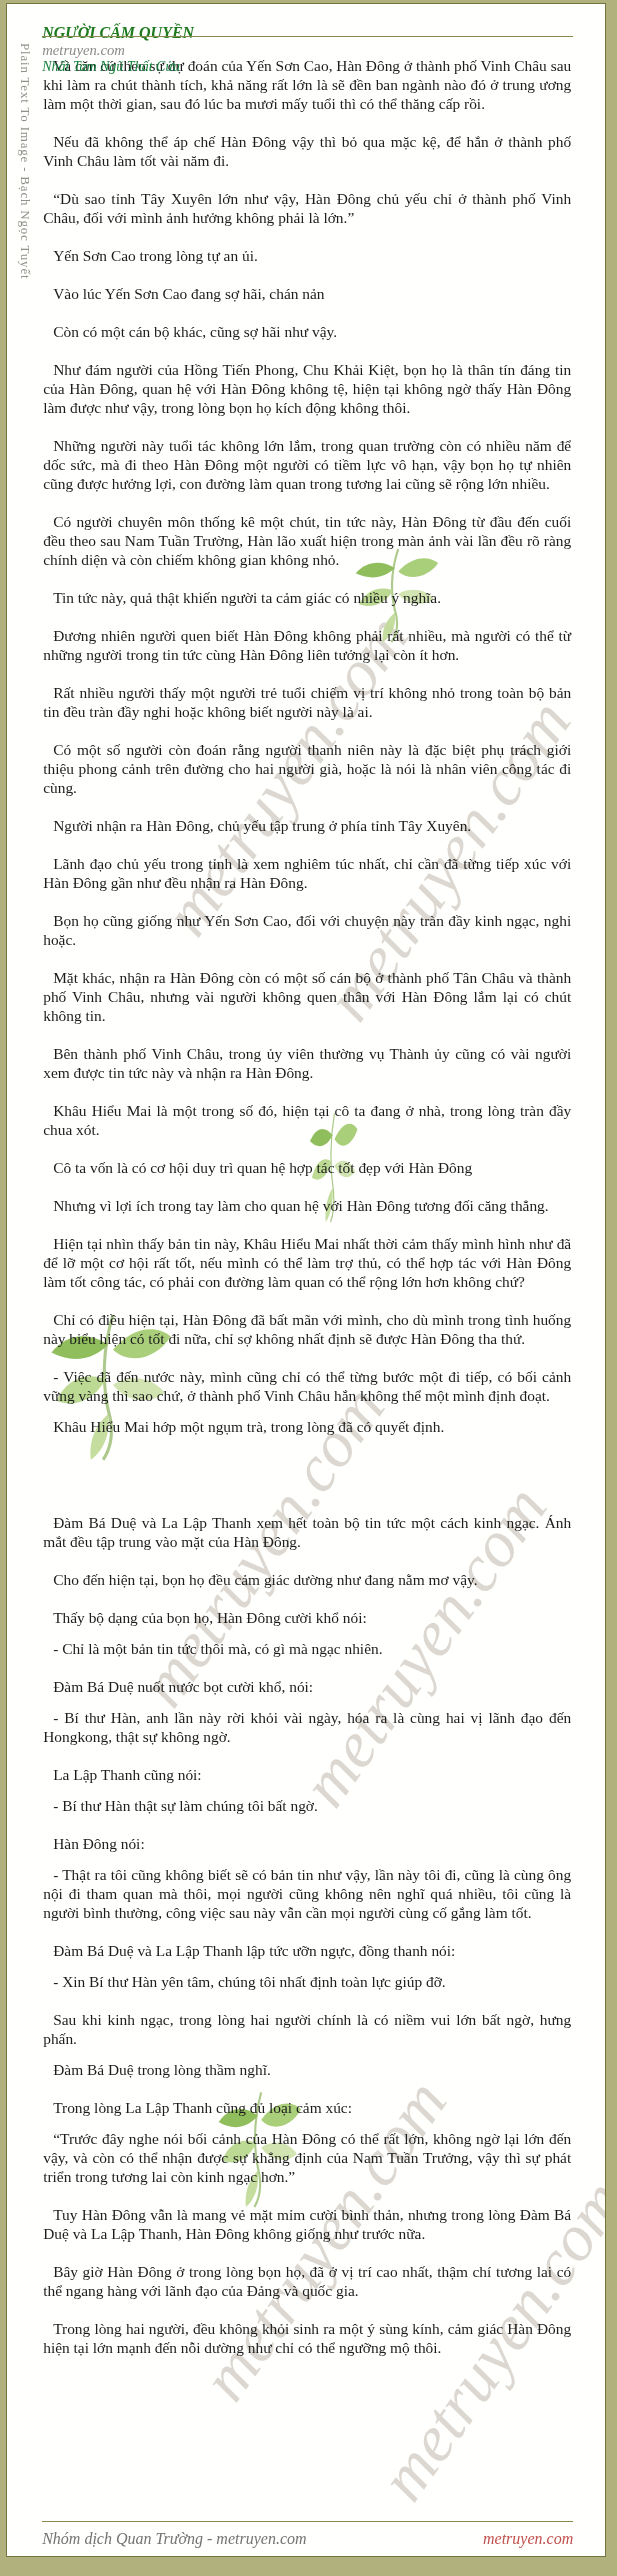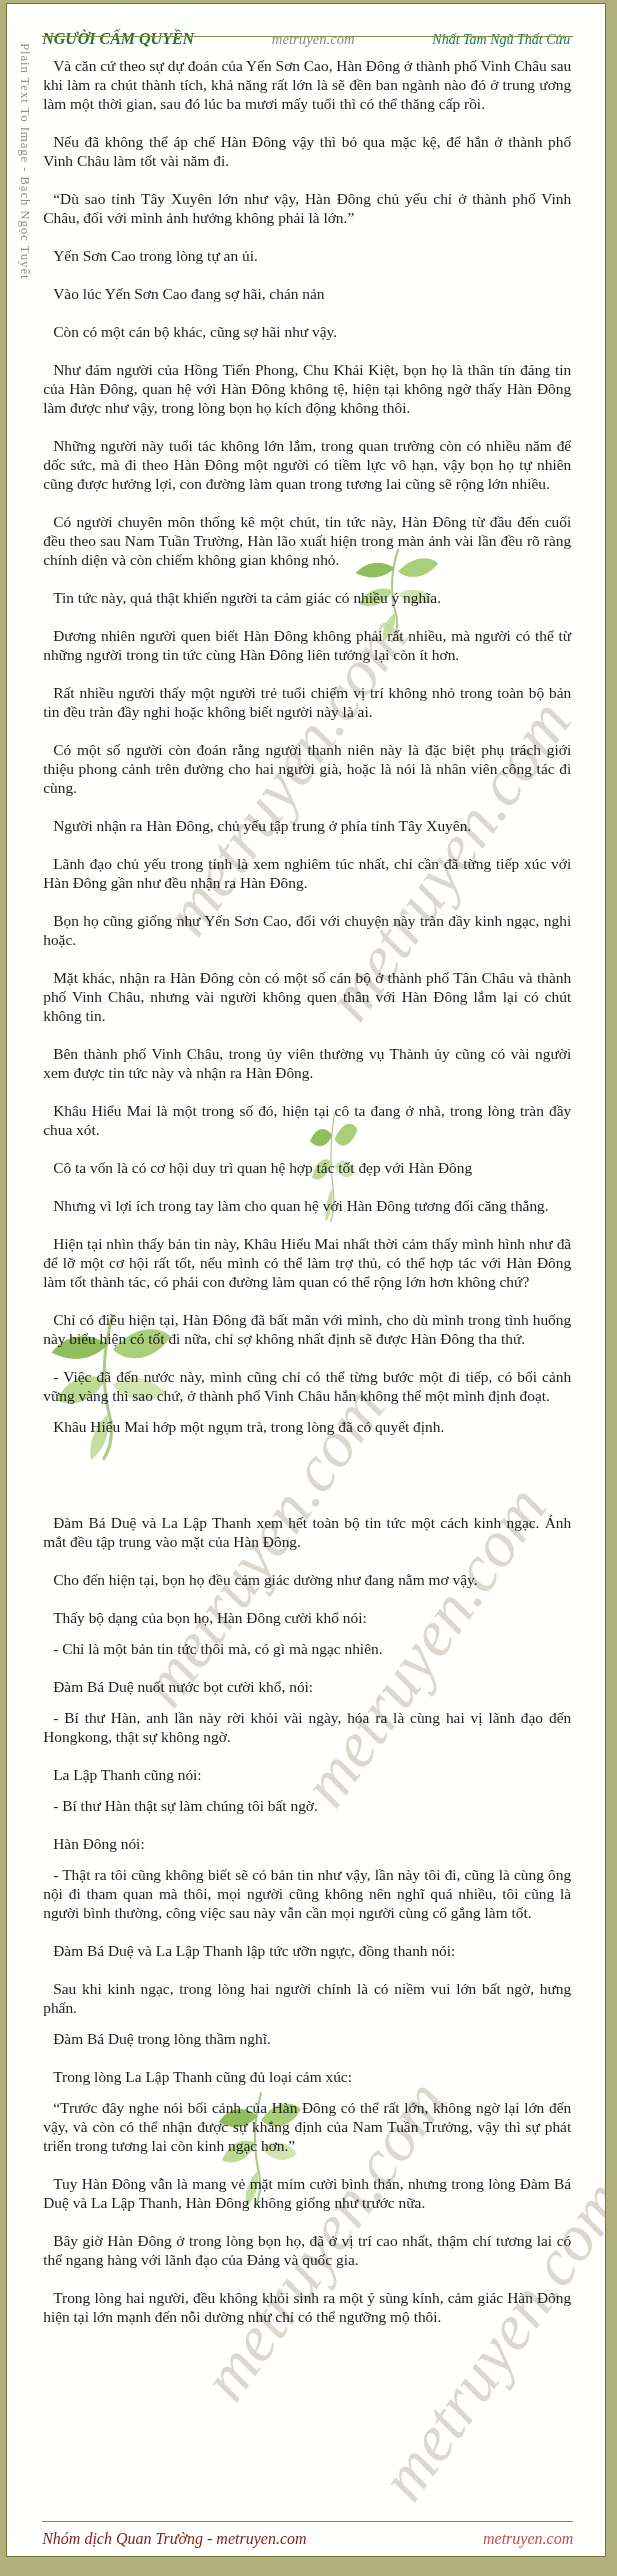--- a/index.html
+++ b/index.html
@@ -1,22 +1,22 @@
 <!DOCTYPE html>
 <html style="font-size:12.3px"><head>
 <meta charset="utf-8">
 <style>
   html,body{margin:0;padding:0;background:#b1b17d;}
   .page{position:relative;width:617px;height:2576px;background:#b1b17d;overflow:hidden;
         font-family:"Liberation Serif","DejaVu Serif",serif;}
   .sheet{position:absolute;left:6.2px;top:3.1px;width:600px;height:2554px;
          background:#fffffd;border:1.5px solid #74743f;box-sizing:border-box;overflow:hidden;}
   
-  .hdr{position:absolute;left:35px;right:35px;top:26px;display:flex;
-       justify-content:space-between;align-items:baseline;font-style:italic;z-index:4;}
+  .hdr{position:absolute;left:35px;right:35px;top:20px;display:flex;
+       justify-content:space-between;align-items:baseline;font-style:italic;z-index:4;flex-direction:column;}
   .hdr .title{color:#1e7a1e;font-size:16px;font-weight:bold;}
   .hdr .site{color:#8a8a8a;font-size:14.7px;}
   .hdr .author{color:#15803d;font-size:14px;}
   .hdr-rule{position:absolute;left:35px;right:32px;top:32px;height:0;
             border-top:1.5px solid #8a8a4e;z-index:4;}
   
   .side-text{position:absolute;left:10px;top:39px;writing-mode:vertical-rl;
              text-orientation:sideways;font-size:13px;color:#90908a;
              letter-spacing:0.8px;z-index:4;white-space:nowrap;}
   
@@ -29,21 +29,21 @@
   
   .wm{position:absolute;font-style:italic;font-size:66px;color:rgba(168,158,142,0.40);
       white-space:nowrap;z-index:1;transform:rotate(-55deg);transform-origin:center;}
   
   .bamboo{position:absolute;z-index:2;opacity:0.95;}
   
   .ftr-rule{position:absolute;left:35px;right:32px;bottom:34px;height:0;
             border-top:1.5px solid #8a8a4e;z-index:4;}
   .ftr{position:absolute;left:35px;right:32px;bottom:7.7px;display:flex;
        justify-content:space-between;align-items:baseline;font-style:italic;z-index:4;}
-  .ftr .left{color:#7f1d1d;font-size:16px;}
+  .ftr .left{color:#737373;font-size:16px;}
   .ftr .right{color:#c0504d;font-size:16px;}
 </style>
 </head>
 <body>
 
 <div class="page">
   <div class="sheet">
 
     <div class="wm" style="left:93px;top:733px;">metruyen.com</div>
     <div class="wm" style="left:255px;top:818px;">metruyen.com</div>
@@ -101,35 +101,36 @@
         <p class="">Rất nhiều người thấy một người trẻ tuổi chiếm vị trí không nhỏ trong toàn bộ bản tin đều tràn đầy nghi hoặc không biết người này là ai.</p>
         <p class="">Có một số người còn đoán rằng người thanh niên này là đặc biệt phụ trách giới thiệu phong cảnh trên đường cho hai người già, hoặc là nói là nhân viên công tác đi cùng.</p>
         <p class="">Người nhận ra Hàn Đông, chủ yếu tập trung ở phía tỉnh Tây Xuyên.</p>
         <p class="">Lãnh đạo chủ yếu trong tỉnh là xem nghiêm túc nhất, chỉ cần đã từng tiếp xúc với Hàn Đông gần như đều nhận ra Hàn Đông.</p>
         <p class="">Bọn họ cũng giống như Yến Sơn Cao, đối với chuyện này tràn đầy kinh ngạc, nghi hoặc.</p>
         <p class="">Mặt khác, nhận ra Hàn Đông còn có một số cán bộ ở thành phố Tân Châu và thành phố Vinh Châu, nhưng vài người không quen thân với Hàn Đông lắm lại có chút không tin.</p>
         <p class="">Bên thành phố Vinh Châu, trong ủy viên thường vụ Thành ủy cũng có vài người xem được tin tức này và nhận ra Hàn Đông.</p>
         <p class="">Khâu Hiểu Mai là một trong số đó, hiện tại cô ta đang ở nhà, trong lòng tràn đầy chua xót.</p>
         <p class="">Cô ta vốn là có cơ hội duy trì quan hệ hợp tác tốt đẹp với Hàn Đông</p>
         <p class="">Nhưng vì lợi ích trong tay làm cho quan hệ với Hàn Đông tương đối căng thẳng.</p>
-        <p class="">Hiện tại nhìn thấy bản tin này, Khâu Hiểu Mai nhất thời cảm thấy mình hình như đã để lỡ một cơ hội rất tốt, nếu mình có thể làm trợ thủ, có thể hợp tác với Hàn Đông làm tốt thành tác, có phải con đường làm quan có thể rộng lớn hơn không chứ?</p>
+        <p class="">Hiện tại nhìn thấy bản tin này, Khâu Hiểu Mai nhất thời cảm thấy mình hình như đã để lỡ một cơ hội rất tốt, nếu mình có thể làm trợ thủ, có thể hợp tác với Hàn Đông làm tốt công tác, có phải con đường làm quan có thể rộng lớn hơn không chứ?</p>
         <p class="">Chỉ có điều hiện tại, Hàn Đông đã bất mãn với mình, cho dù mình trong tình huống này biểu hiện có tốt đi nữa, chỉ sợ không nhất định sẽ được Hàn Đông tha thứ.</p>
         <p class="">- Việc đã đến nước này, mình cũng chỉ có thể từng bước một đi tiếp, có bối cảnh vững vàng thì sao chứ, ở thành phố Vinh Châu hắn không thể một mình định đoạt.</p>
         <p class="none">Khâu Hiểu Mai hớp một ngụm trà, trong lòng đã có quyết định.</p>
         <p class="large">Đàm Bá Duệ và La Lập Thanh xem hết toàn bộ tin tức một cách kinh ngạc. Ánh mắt đều tập trung vào mặt của Hàn Đông.</p>
         <p class="">Cho đến hiện tại, bọn họ đều cảm giác dường như đang nằm mơ vậy.</p>
         <p class="">Thấy bộ dạng của bọn họ, Hàn Đông cười khổ nói:</p>
         <p class="none">- Chỉ là một bản tin tức thôi mà, có gì mà ngạc nhiên.</p>
         <p class="">Đàm Bá Duệ nuốt nước bọt cười khổ, nói:</p>
         <p class="none">- Bí thư Hàn, anh lần này rời khỏi vài ngày, hóa ra là cùng hai vị lãnh đạo đến Hongkong, thật sự không ngờ.</p>
         <p class="">La Lập Thanh cũng nói:</p>
         <p class="none">- Bí thư Hàn thật sự làm chúng tôi bất ngờ.</p>
         <p class="">Hàn Đông nói:</p>
         <p class="none">- Thật ra tôi cũng không biết sẽ có bản tin như vậy, lần này tôi đi, cũng là cùng ông nội đi tham quan mà thôi, mọi người cũng không nên nghĩ quá nhiều, tôi cũng là người bình thường, công việc sau này vẫn cần mọi người cùng cố gắng làm tốt.</p>
         <p class="">Đàm Bá Duệ và La Lập Thanh lập tức ưỡn ngực, đồng thanh nói:</p>
+        <p class="none">- Xin Bí thư Hàn yên tâm, chúng tôi nhất định toàn lực giúp đỡ.</p>
         <p class="">Sau khi kinh ngạc, trong lòng hai người chính là có niềm vui lớn bất ngờ, hưng phấn.</p>
         <p class="none">Đàm Bá Duệ trong lòng thầm nghĩ.</p>
         <p class="">Trong lòng La Lập Thanh cũng đủ loại cảm xúc:</p>
         <p class="none">“Trước đây nghe nói bối cảnh của Hàn Đông có thể rất lớn, không ngờ lại lớn đến vậy, và còn có thể nhận được sự khẳng định của Nam Tuần Trưởng, vậy thì sự phát triển trong tương lai còn kinh ngạc hơn.”</p>
         <p class="">Tuy Hàn Đông vẫn là mang vẻ mặt mỉm cười bình thản, nhưng trong lòng Đàm Bá Duệ và La Lập Thanh, Hàn Đông không giống như trước nữa.</p>
         <p class="">Bây giờ Hàn Đông ở trong lòng bọn họ, đã ở vị trí cao nhất, thậm chí tương lai có thể ngang hàng với lãnh đạo của Đảng và quốc gia.</p>
         <p class="">Trong lòng hai người, đều không khỏi sinh ra một ý sùng kính, cảm giác Hàn Đông hiện tại lớn mạnh đến nỗi dường như chỉ có thể ngưỡng mộ thôi.</p>
       </div>
 
     <div class="ftr-rule"></div>

